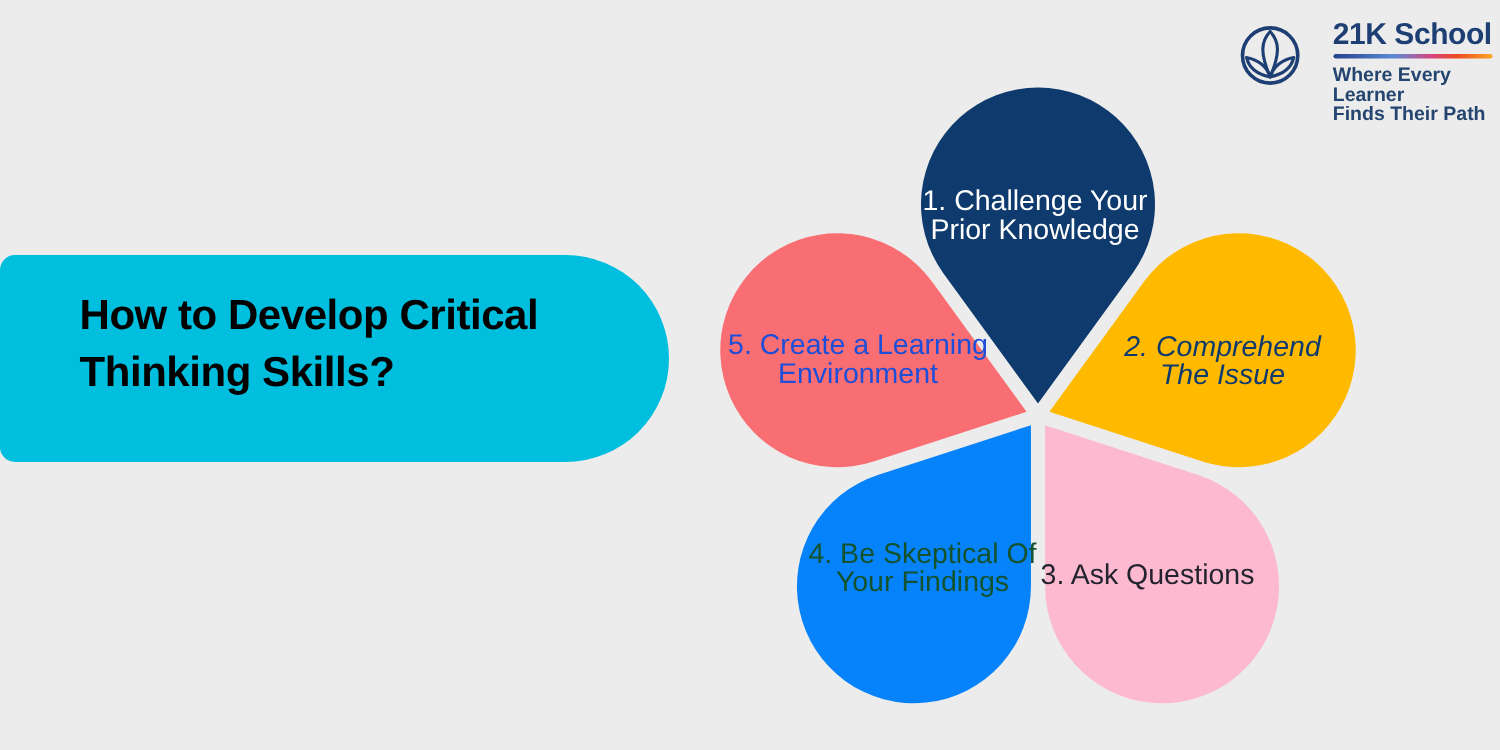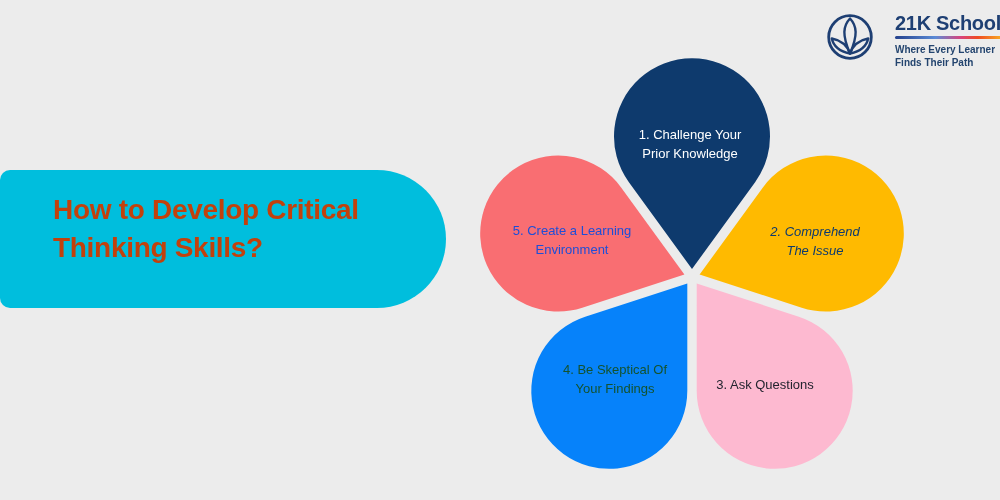--- a/index.html
+++ b/index.html
@@ -49,46 +49,46 @@
     line-height: 22px;
   }
   .logo-rule {
     height: 2.5px;
     width: 106px;
     margin: 2px 0 4px 0;
     border-radius: 2px;
     background: linear-gradient(90deg, #24418c 0%, #5b8bd6 38%, #d8447c 62%, #ef4b23 78%, #f8a823 100%);
   }
   .logo-tagline {
-    font-size: 10px;
+    font-size: 13px;
     line-height: 13px;
     font-weight: 700;
     color: #24456f;
     white-space: pre-line;
   }
 
   
   .flower-svg { position: absolute; left: 0; top: 0; width: 1000px; height: 500px; }
   .petal-label {
     position: absolute;
     width: 190px;
     text-align: center;
-    font-size: 13px;
+    font-size: 19px;
     line-height: 19px;
     white-space: pre-line;
     transform: translate(-50%, -50%);
   }
 </style>
 </head>
 <body style="background: rgb(236, 236, 236);">
 
 <div class="stage">
 
   <div class="banner" style="background: rgb(0, 190, 221);"></div>
-  <div class="title" style="color: #c2410c;">How to Develop Critical
+  <div class="title" style="color: #000000;">How to Develop Critical
 Thinking Skills?</div>
 
   <svg class="flower-svg" viewBox="0 0 1000 500" xmlns="http://www.w3.org/2000/svg">
     <g id="petal-group" transform="translate(692,277)">
         <path d="M 0 -8 L -63.1 -94.85 A 78 78 0 1 1 63.1 -94.85 Z" fill="#0e3a6d" transform="rotate(0)"></path>
         <path d="M 0 -8 L -63.1 -94.85 A 78 78 0 1 1 63.1 -94.85 Z" fill="#ffba00" transform="rotate(72)"></path>
         <path d="M 0 -8 L -63.1 -94.85 A 78 78 0 1 1 63.1 -94.85 Z" fill="#fdb9d0" transform="rotate(144)"></path>
         <path d="M 0 -8 L -63.1 -94.85 A 78 78 0 1 1 63.1 -94.85 Z" fill="#0682fa" transform="rotate(216)"></path>
         <path d="M 0 -8 L -63.1 -94.85 A 78 78 0 1 1 63.1 -94.85 Z" fill="#f96e72" transform="rotate(288)"></path>
       </g>

